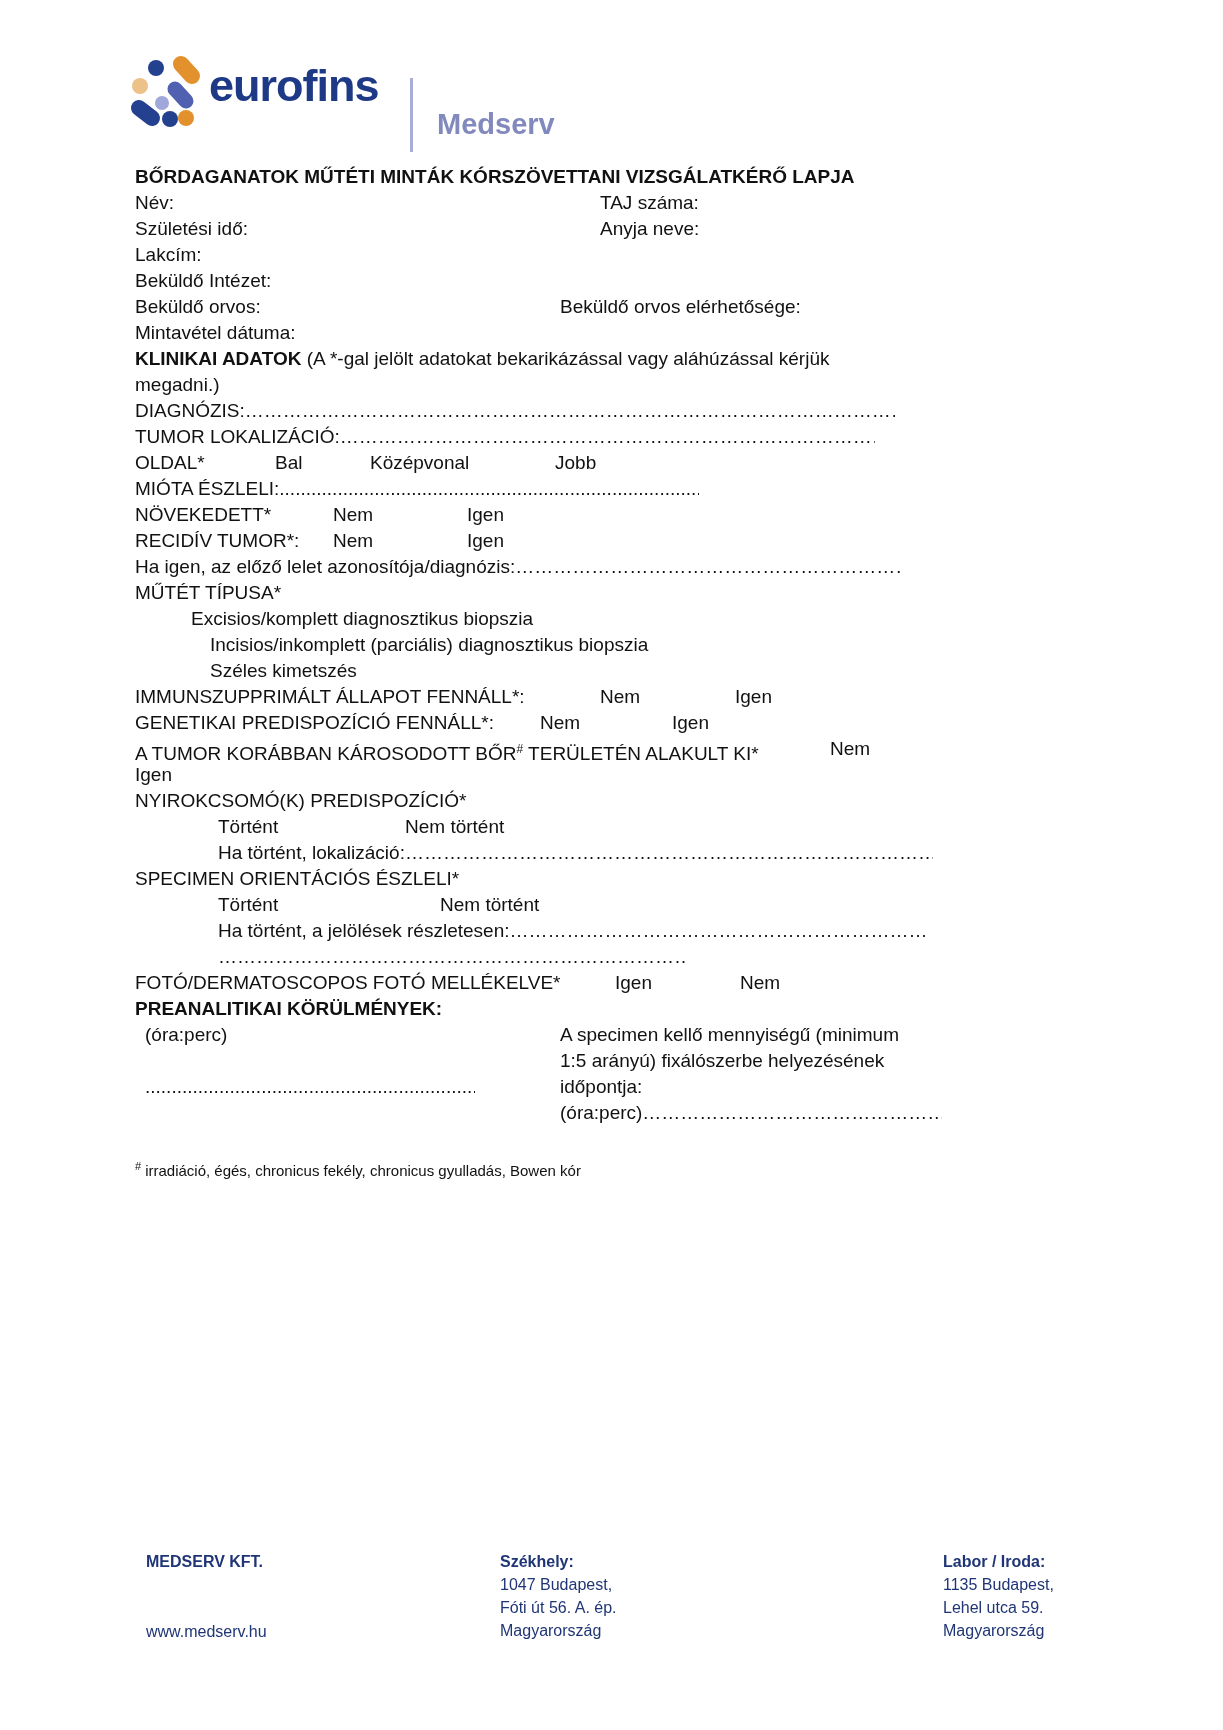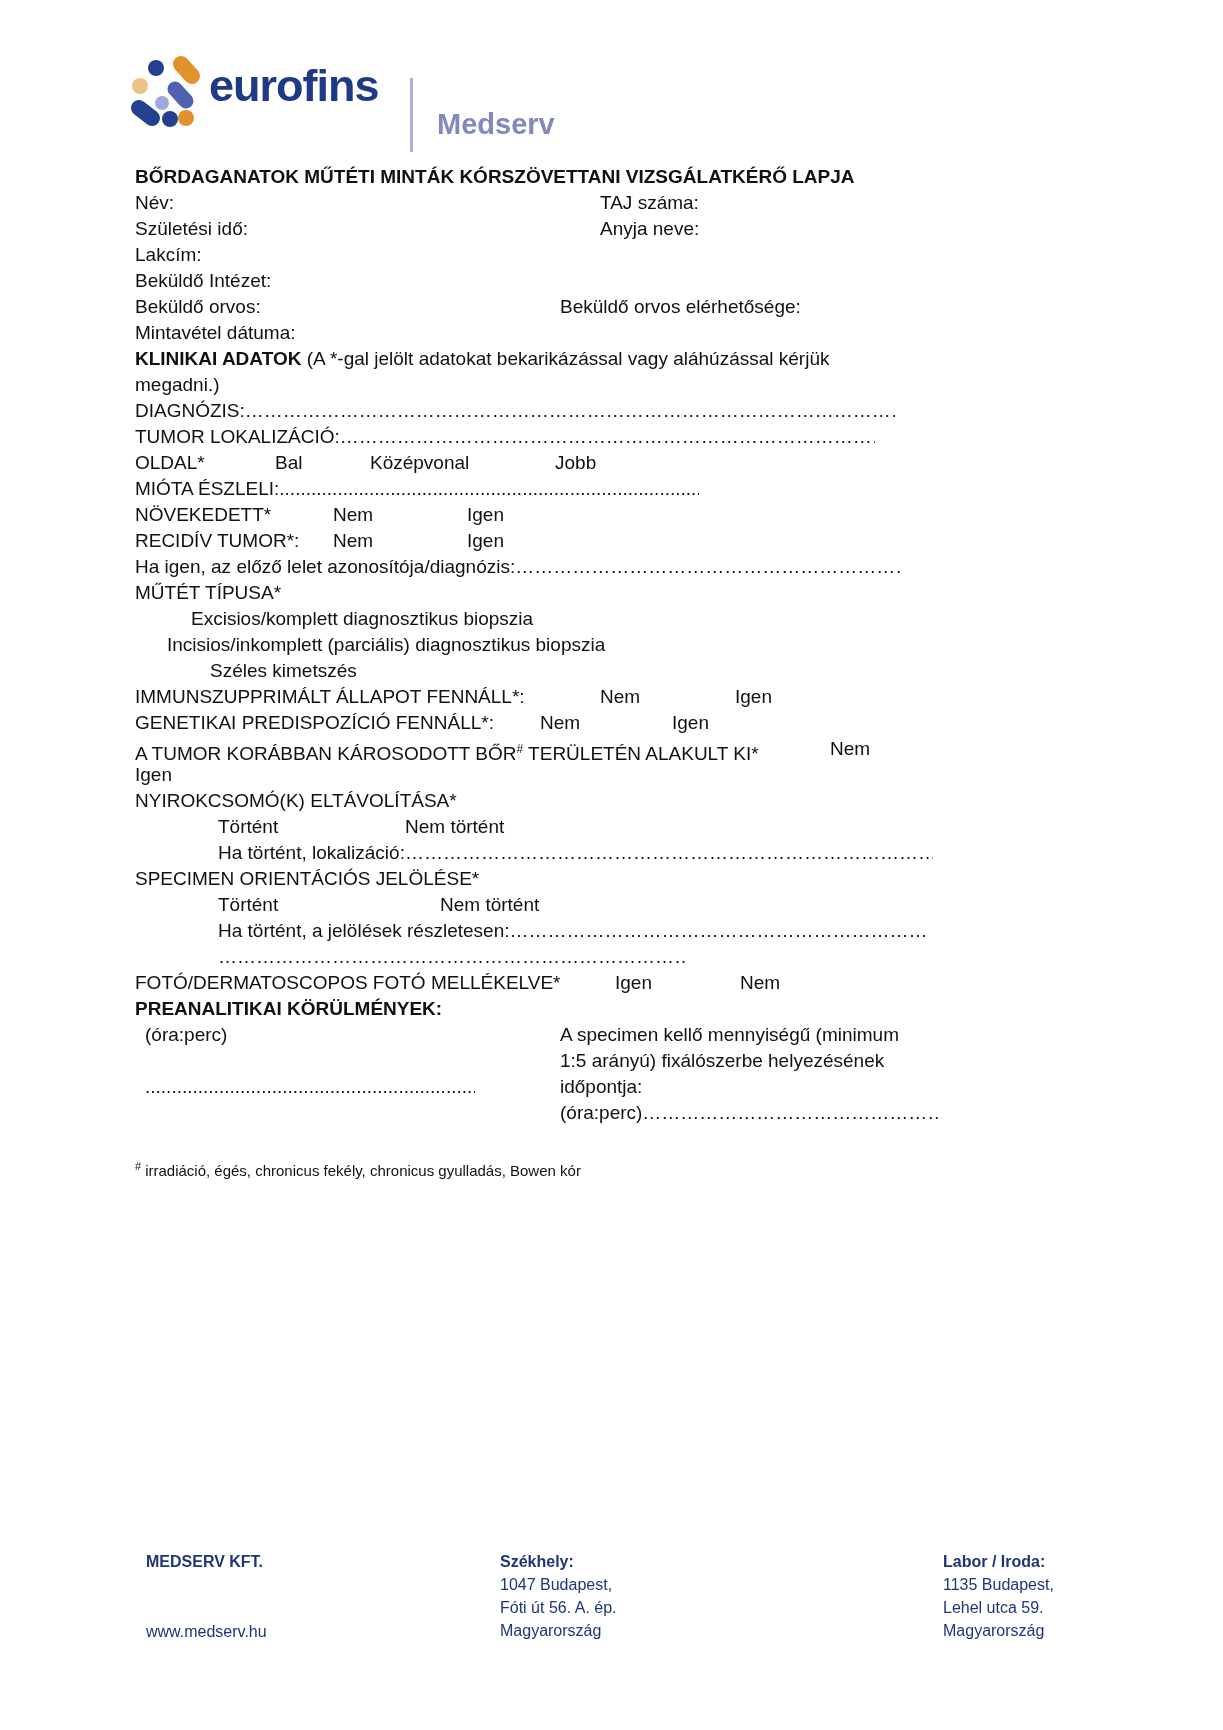--- a/index.html
+++ b/index.html
@@ -79,30 +79,30 @@
         <div class="fline"><span>megadni.)</span></div>
         <div class="fline"><span>DIAGNÓZIS:</span><span class="dots" style="width: 650px;">…………………………………………………………………………………………………………………………………………………………………………………………………………………………………………………………………………………………………………………………………………………………………………………………………………………………………………………………………………………………………………………………………………………………………………………………………………</span></div>
         <div class="fline"><span>TUMOR LOKALIZÁCIÓ:</span><span class="dots" style="width: 535px;">…………………………………………………………………………………………………………………………………………………………………………………………………………………………………………………………………………………………………………………………………………………………………………………………………………………………………………………………………………………………………………………………………………………………………………………………………………</span></div>
         <div class="fline"><span>OLDAL*</span><span class="abs" style="left: 140px;">Bal</span><span class="abs" style="left: 235px;">Középvonal</span><span class="abs" style="left: 420px;">Jobb</span></div>
         <div class="fline"><span>MIÓTA ÉSZLELI:</span><span class="dots" style="width: 420px;">............................................................................................................................................................................................................................</span></div>
         <div class="fline"><span>NÖVEKEDETT*</span><span class="abs" style="left: 198px;">Nem</span><span class="abs" style="left: 332px;">Igen</span></div>
         <div class="fline"><span>RECIDÍV TUMOR*:</span><span class="abs" style="left: 198px;">Nem</span><span class="abs" style="left: 332px;">Igen</span></div>
         <div class="fline"><span>Ha igen, az előző lelet azonosítója/diagnózis:</span><span class="dots" style="width: 385px;">…………………………………………………………………………………………………………………………………………………………………………………………………………………………………………………………………………………………………………………………………………………………………………………………………………………………………………………………………………………………………………………………………………………………………………………………………………</span></div>
         <div class="fline"><span>MŰTÉT TÍPUSA*</span></div>
         <div class="fline"><span style="margin-left: 56px;">Excisios/komplett diagnosztikus biopszia</span></div>
-        <div class="fline"><span style="margin-left: 32px;">Incisios/inkomplett (parciális) diagnosztikus biopszia</span></div>
+        <div class="fline"><span style="margin-left: 75px;">Incisios/inkomplett (parciális) diagnosztikus biopszia</span></div>
         <div class="fline"><span style="margin-left: 75px;">Széles kimetszés</span></div>
         <div class="fline"><span>IMMUNSZUPPRIMÁLT ÁLLAPOT FENNÁLL*:</span><span class="abs" style="left: 465px;">Nem</span><span class="abs" style="left: 600px;">Igen</span></div>
         <div class="fline"><span>GENETIKAI PREDISPOZÍCIÓ FENNÁLL*:</span><span class="abs" style="left: 405px;">Nem</span><span class="abs" style="left: 537px;">Igen</span></div>
         <div class="fline"><span>A TUMOR KORÁBBAN KÁROSODOTT BŐR</span><span class="sup">#</span><span> TERÜLETÉN ALAKULT KI*</span><span class="abs" style="left: 695px;">Nem</span></div>
         <div class="fline"><span>Igen</span></div>
-        <div class="fline"><span>NYIROKCSOMÓ(K) ELTÁVOLÍTÁSA*</span></div>
+        <div class="fline"><span>NYIROKCSOMÓ(K) PREDISPOZÍCIÓ*</span></div>
         <div class="fline"><span style="margin-left: 83px;">Történt</span><span class="abs" style="left: 270px;">Nem történt</span></div>
         <div class="fline"><span style="margin-left: 83px;">Ha történt, lokalizáció:</span><span class="dots" style="width: 528px;">…………………………………………………………………………………………………………………………………………………………………………………………………………………………………………………………………………………………………………………………………………………………………………………………………………………………………………………………………………………………………………………………………………………………………………………………………………</span></div>
-        <div class="fline"><span>SPECIMEN ORIENTÁCIÓS JELÖLÉSE*</span></div>
+        <div class="fline"><span>SPECIMEN ORIENTÁCIÓS ÉSZLELI*</span></div>
         <div class="fline"><span style="margin-left: 83px;">Történt</span><span class="abs" style="left: 305px;">Nem történt</span></div>
         <div class="fline"><span style="margin-left: 83px;">Ha történt, a jelölések részletesen:</span><span class="dots" style="width: 418px;">…………………………………………………………………………………………………………………………………………………………………………………………………………………………………………………………………………………………………………………………………………………………………………………………………………………………………………………………………………………………………………………………………………………………………………………………………………</span></div>
         <div class="fline"><span class="dots" style="width: 468px; margin-left: 83px;">…………………………………………………………………………………………………………………………………………………………………………………………………………………………………………………………………………………………………………………………………………………………………………………………………………………………………………………………………………………………………………………………………………………………………………………………………………</span></div>
         <div class="fline"><span>FOTÓ/DERMATOSCOPOS FOTÓ MELLÉKELVE*</span><span class="abs" style="left: 480px;">Igen</span><span class="abs" style="left: 605px;">Nem</span></div>
         <div class="fline"><span class="b">PREANALITIKAI KÖRÜLMÉNYEK:</span></div>
       </div>
 
     <div class="pre">
       <div class="pre-col" id="pre-left">
           <div class="fline"><span>(óra:perc)</span></div>

